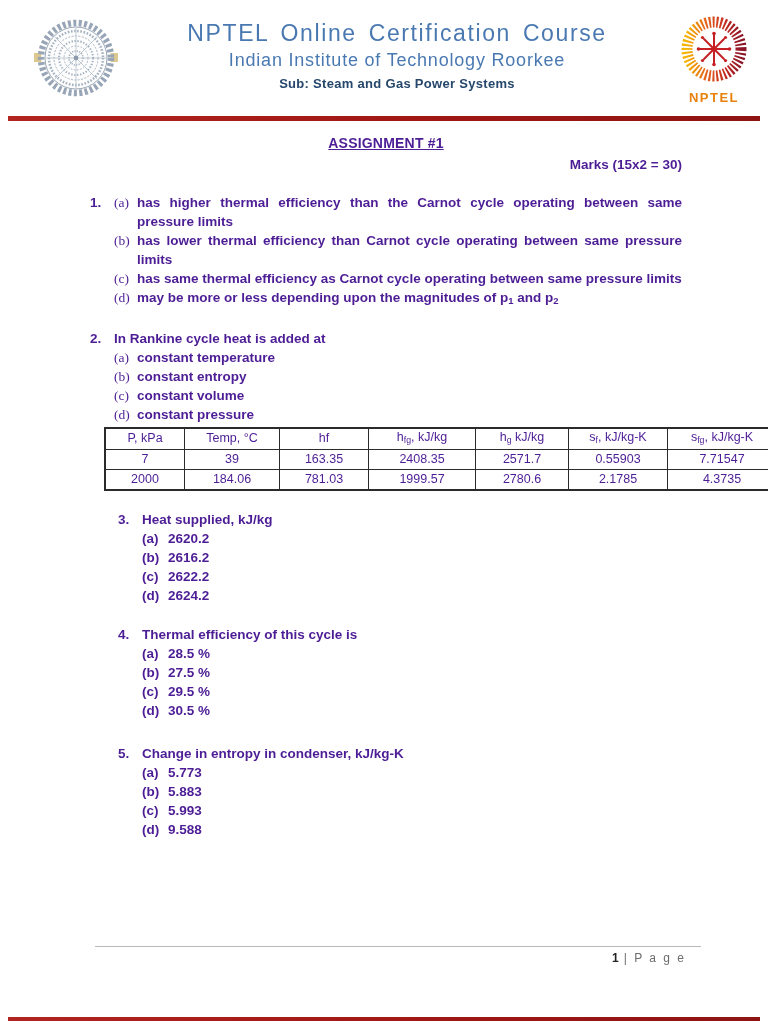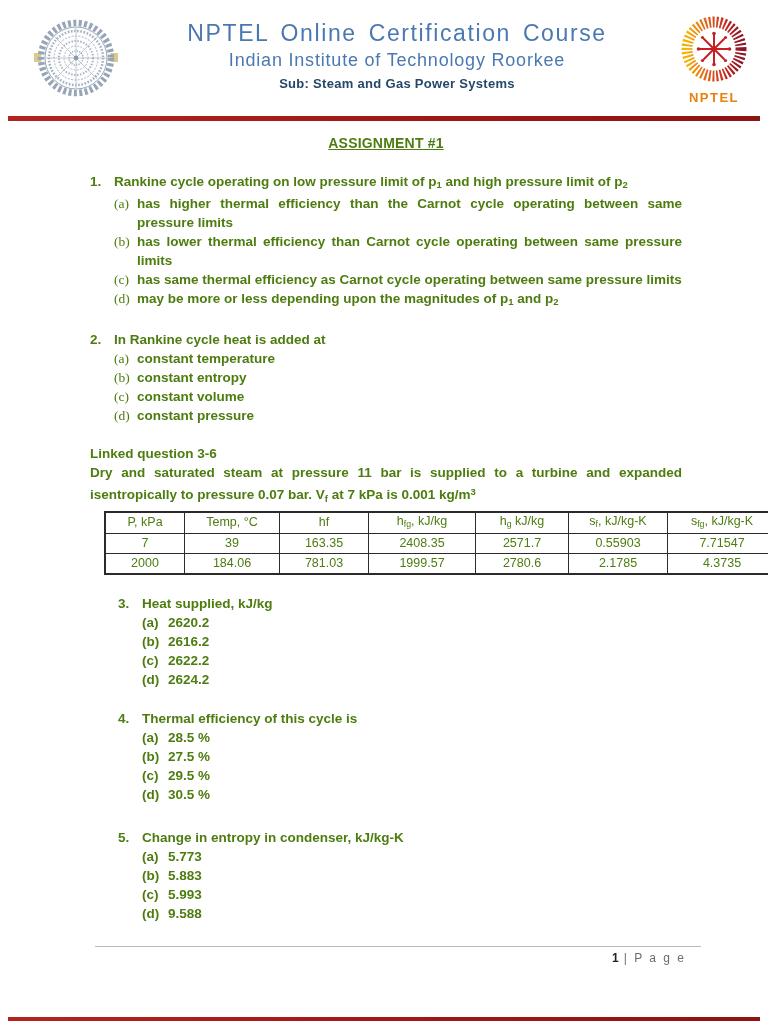--- a/index.html
+++ b/index.html
@@ -12,21 +12,21 @@
   .h-line1{font-size:23px;font-weight:400;color:#4a79b2;letter-spacing:1.6px;word-spacing:4px;}
   .h-line2{font-size:18px;font-weight:400;color:#4a79b2;letter-spacing:0.8px;margin-top:3px;}
   .h-line3{font-size:13px;font-weight:700;color:#25476b;letter-spacing:0.3px;margin-top:5px;}
   .h-line4{font-size:12.5px;font-weight:700;color:#25476b;margin-top:4px;}
   .nptel{width:76px;height:96px;flex:0 0 auto;}
   .red-rule{height:4.5px;margin:8px 8px 0 8px;
             background:linear-gradient(90deg,#b22420,#a01715 55%,#8e1413);}
   .bottom-rule{position:absolute;left:8px;right:8px;bottom:3px;height:4px;
             background:linear-gradient(90deg,#b22420,#a01715 55%,#8e1413);}
   
-  .content{margin:0 86px 0 90px;font-size:13.5px;line-height:19px;font-weight:700;color:#4d7c0f;}
+  .content{margin:0 86px 0 90px;font-size:13.5px;line-height:19px;font-weight:700;color:#4c1d95;}
   .title-row{margin-top:13px;text-align:center;font-size:14px;}
   .title-row .ttl{text-decoration:underline;letter-spacing:0.2px;}
   .marks-row{text-align:right;margin-top:2px;}
   .question{display:flex;margin-top:19px;}
   .qnum{width:24px;flex:0 0 auto;}
   .qbody{flex:1;}
   .qtext{display:block;}
   .opt{display:flex;}
   .marker{width:23px;flex:0 0 auto;}
   .marker.serif{font-family:"Liberation Serif","DejaVu Serif",serif;font-weight:400;}
@@ -117,25 +117,25 @@
     </svg>
   </div>
 
   <div class="red-rule"></div>
 
   <div class="content">
 
     <div class="title-row">
       <span class="ttl">ASSIGNMENT #1</span>
     </div>
+    <div class="marks-row">Marks (15x2 = 30)</div>
 
     <div class="question">
       <span class="qnum">1.</span>
       <div class="qbody">
-        <span class="qtext">Rankine cycle operating on low pressure limit of p<sub>1</sub> and high pressure limit of p<sub>2</sub></span>
         <div class="options">
             <div class="opt">
               <span class="marker serif">(a)</span>
               <span class="otext just">has higher thermal efficiency than the Carnot cycle operating between same pressure limits</span>
             </div>
             <div class="opt">
               <span class="marker serif">(b)</span>
               <span class="otext just">has lower thermal efficiency than Carnot cycle operating between same pressure limits</span>
             </div>
             <div class="opt">
@@ -168,24 +168,20 @@
               <span class="otext">constant volume</span>
             </div>
             <div class="opt">
               <span class="marker serif">(d)</span>
               <span class="otext">constant pressure</span>
             </div>
           </div>
       </div>
     </div>
 
-    <div class="linked">
-      <div>Linked question 3-6</div>
-      <div class="para">Dry and saturated steam at pressure 11 bar is supplied to a turbine and expanded isentropically to pressure 0.07 bar. V<sub>f</sub> at 7 kPa is 0.001 kg/m<sup>3</sup></div>
-    </div>
 
     <table class="steam">
       <thead>
           <tr>
             <th style="width: 52px;">P, kPa</th>
             <th style="width: 68px;">Temp, °C</th>
             <th style="width: 62px;">hf</th>
             <th style="width: 80px;">h<sub>fg</sub>, kJ/kg</th>
             <th style="width: 66px;">h<sub>g</sub> kJ/kg</th>
             <th style="width: 72px;">s<sub>f</sub>, kJ/kg-K</th>

